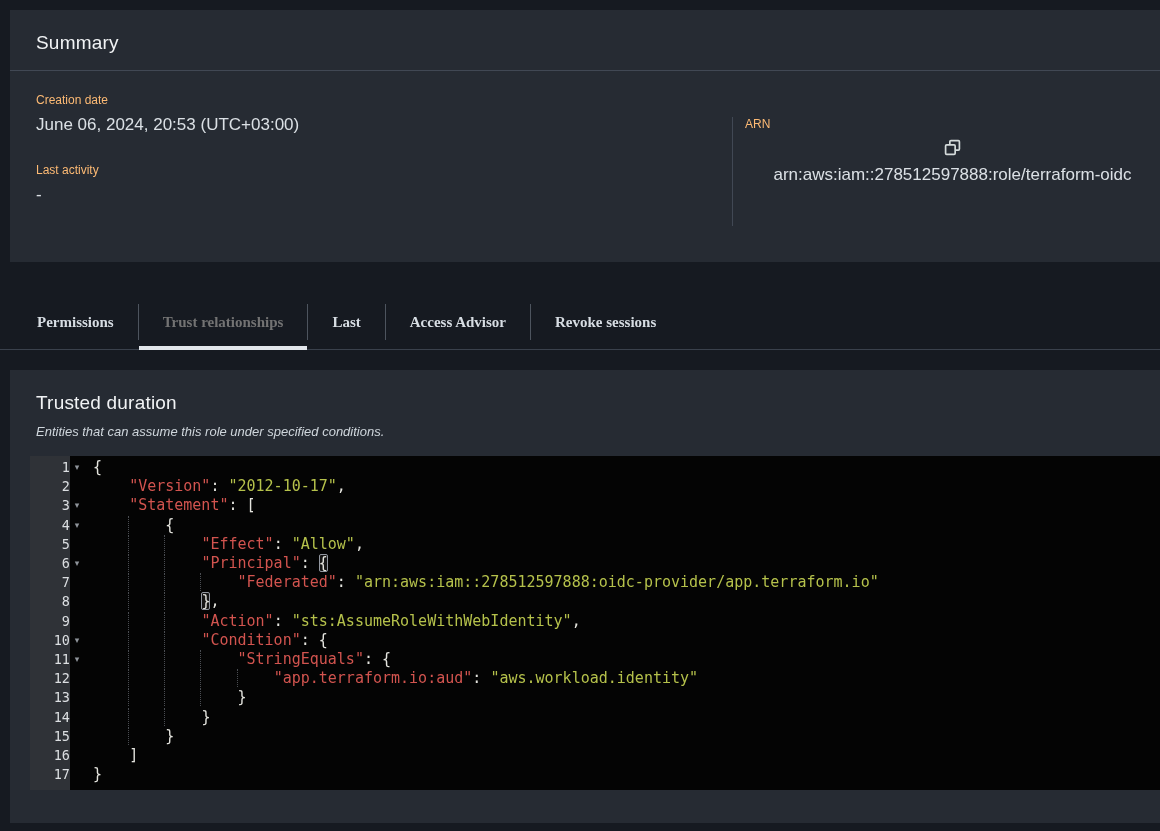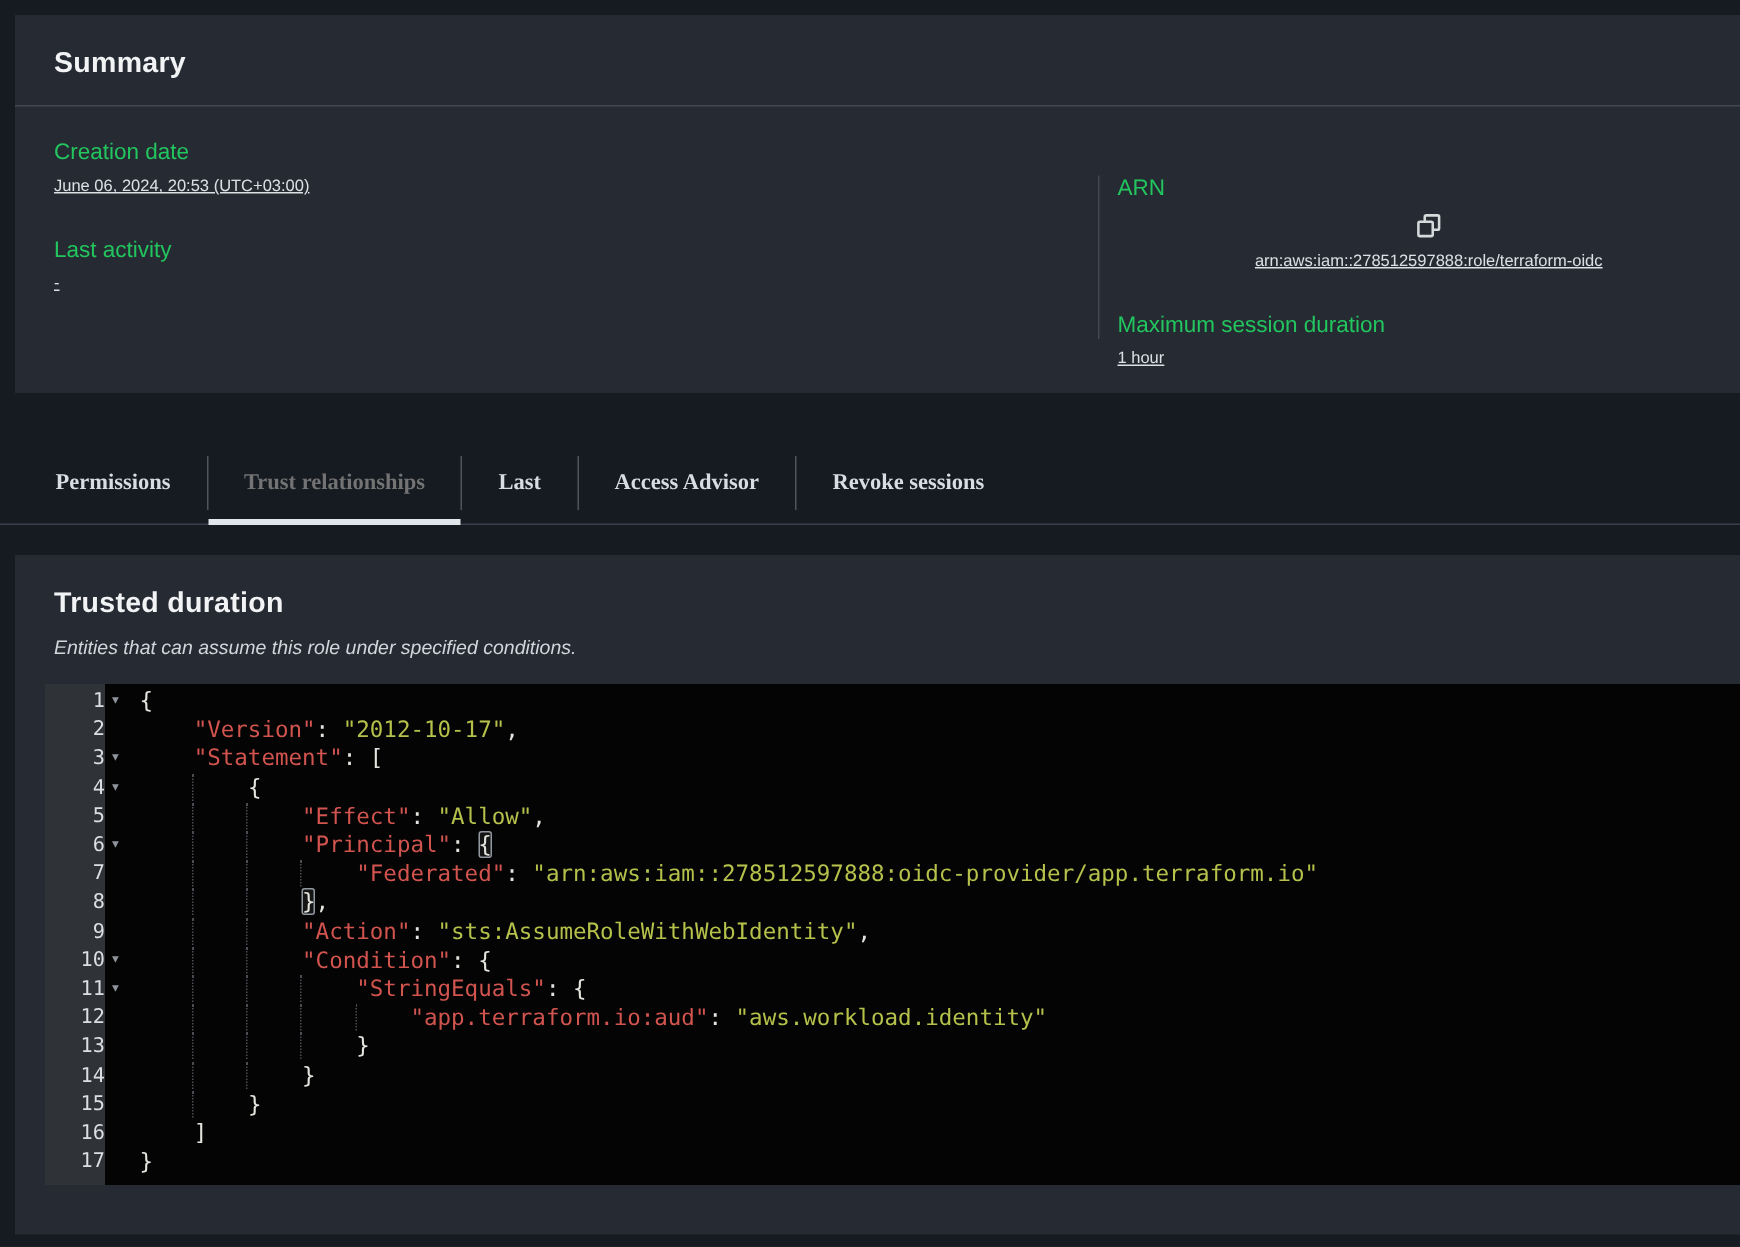--- a/index.html
+++ b/index.html
@@ -15,32 +15,32 @@
     width:1150px;
     box-sizing:border-box;
   }
   
   .summary-panel{margin-top:10px;height:252px;}
   .panel-header{
     padding:22px 26px 16px 26px;
     border-bottom:1px solid #414854;
   }
   .panel-title{
-    margin:0;font-size:19px;font-weight:700;color:#f1f3f5;letter-spacing:.2px;
+    margin:0;font-size:19px;font-weight:400;color:#f1f3f5;letter-spacing:.2px;
   }
   .summary-body{
     display:flex;align-items:stretch;
     padding:22px 0 22px 26px;height:133px;
   }
   .sum-col-left{width:696px;flex:none;}
   .sum-col-right{flex:1;border-left:1px solid #414854;padding-left:12px;margin-top:24px;}
   .field{margin-bottom:28px;}
   .field:last-child{margin-bottom:0;}
-  .field-label{font-size:15px;color:#22c55e;}
-  .field-value{font-size:11px;color:#dbe0e5;margin-top:8px;text-decoration:underline;}
+  .field-label{font-size:12px;color:#fdba74;}
+  .field-value{font-size:17px;color:#dbe0e5;margin-top:8px;}
   .arn-row{display:flex;align-items:center;gap:9px;margin-top:8px;flex-direction:column;}
   .copy-btn{
     background:none;border:none;padding:0;margin:0;cursor:pointer;
     width:17px;height:17px;display:inline-flex;align-items:center;justify-content:center;
   }
   .copy-btn svg{display:block;}
   
   .tabs-bar{
     margin-top:33px;height:54px;
     display:flex;align-items:center;
@@ -122,24 +122,20 @@
             <span>
               <svg width="17" height="17" viewBox="0 0 16 16">
                 <rect x="5.5" y="1.5" width="9" height="9" rx="1" fill="none" stroke="#d5dbdb" stroke-width="1.6"></rect>
                 <rect x="1.5" y="5.5" width="9" height="9" rx="1" fill="#262b33" stroke="#d5dbdb" stroke-width="1.6"></rect>
               </svg>
             </span>
           </button>
           <div class="field-value" style="margin-top:0">arn:aws:iam::278512597888:role/terraform-oidc</div>
         </div>
       </div>
-      <div class="field">
-        <div class="field-label">Maximum session duration</div>
-        <div class="field-value">1 hour</div>
-      </div>
     </div>
   </div>
 </section>
 
 <nav class="tabs-bar">
   <div class="tab">Permissions</div>
   <div class="tab-divider"></div>
   <div class="tab active">Trust relationships</div>
   <div class="tab-divider"></div>
   <div class="tab">Last</div>

